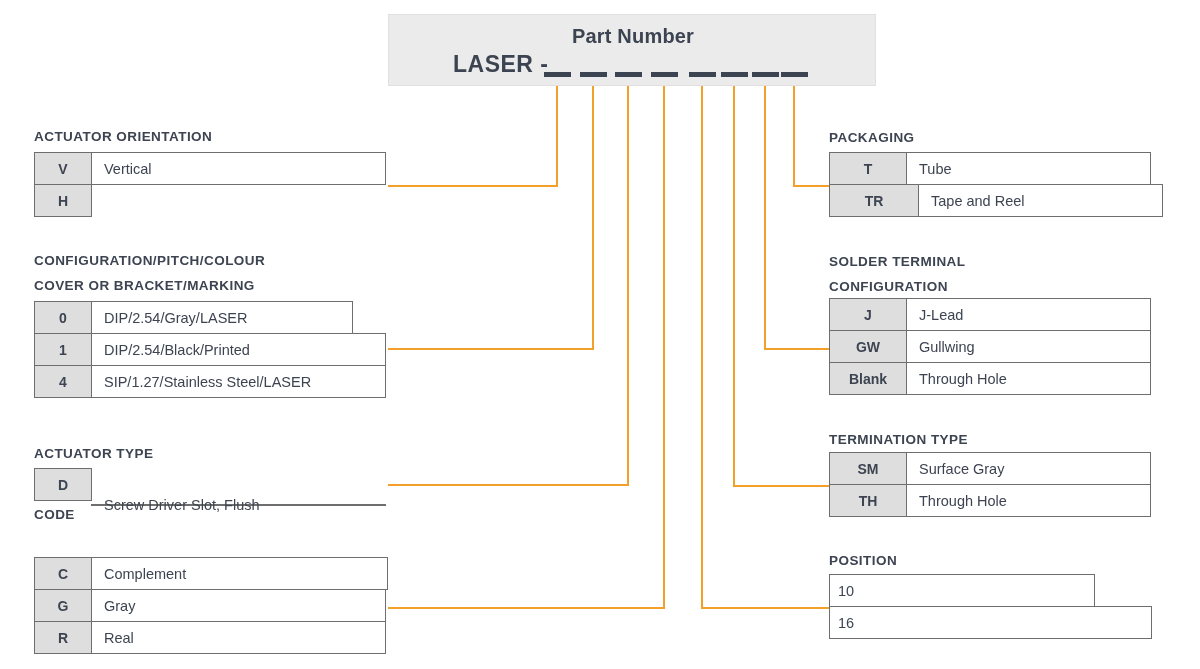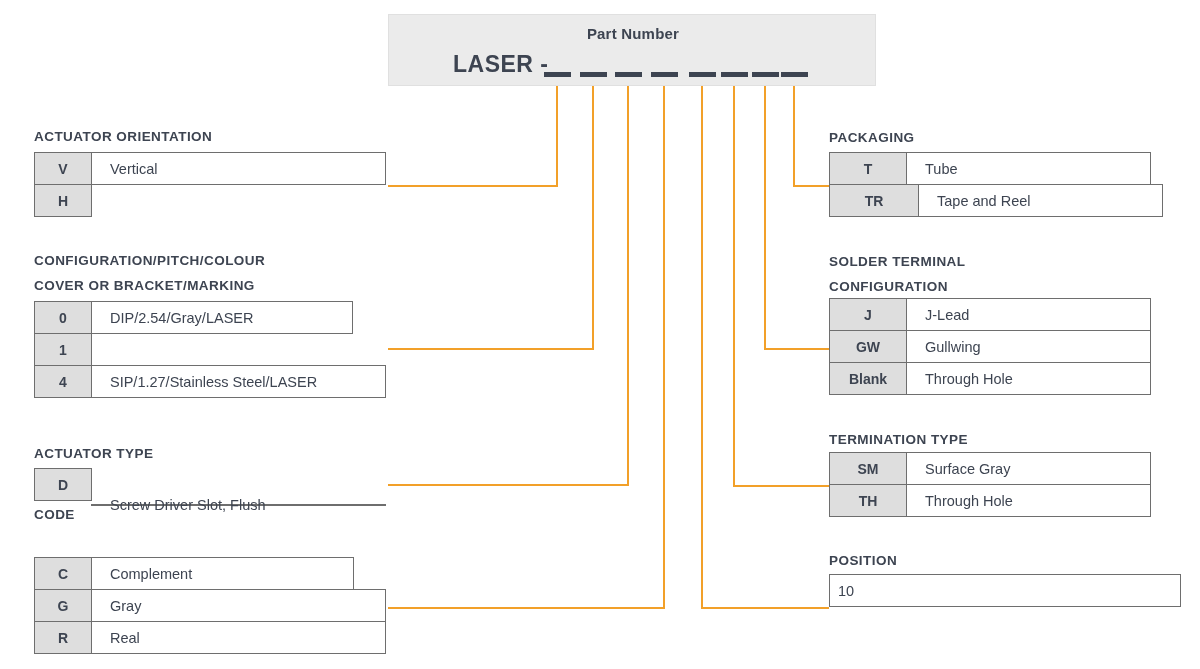--- a/index.html
+++ b/index.html
@@ -13,21 +13,21 @@
   }
   #stage{position:absolute;left:0;top:0;width:1200px;height:669px;}
 
   
   .pn-box{
     position:absolute;left:388px;top:14px;width:488px;height:72px;
     background:#ebebeb;border:1px solid #e0e0e0;box-sizing:border-box;
   }
   .pn-title{
     position:absolute;left:0;top:10px;width:488px;text-align:center;
-    font-size:15px;font-weight:bold;color:#3d4451;letter-spacing:.2px;
+    font-size:20px;font-weight:bold;color:#3d4451;letter-spacing:.2px;
   }
   .pn-prefix{
     position:absolute;left:64px;top:36px;
     font-size:23px;font-weight:bold;color:#3d4451;letter-spacing:.5px;
   }
   .pn-blanks{position:absolute;left:155px;top:36px;height:30px;}
   .blank{
     position:absolute;bottom:4px;width:27px;height:5px;background:#3d4451;
   }
 
@@ -42,21 +42,21 @@
   .tbl .row{display:flex;height:33px;box-sizing:border-box;}
   .tbl .code{
     display:flex;align-items:center;justify-content:center;
     background:#dedede;border:1px solid #6e6e6e;
     font-size:14px;font-weight:bold;color:#3d4451;box-sizing:border-box;
     margin-right:-1px;
   }
   .tbl .desc{
     display:flex;align-items:center;
     background:#ffffff;border:1px solid #6e6e6e;
-    font-size:14.5px;color:#3d4451;padding-left:18px;box-sizing:border-box;
+    font-size:14.5px;color:#3d4451;padding-left:12px;box-sizing:border-box;
   }
   .tbl .row + .row{margin-top:-1px;}
   .tbl .full{
     display:flex;align-items:center;
     background:#ffffff;border:1px solid #6e6e6e;
     font-size:14.5px;color:#3d4451;padding-left:8px;box-sizing:border-box;
   }
 
   
   .ln{position:absolute;background:#f2a029;}
@@ -96,38 +96,39 @@
       </div>
       <div class="sec-title" style="left: 34px; top: 248px;">CONFIGURATION/PITCH/COLOUR
 COVER OR BRACKET/MARKING</div>
       <div class="tbl" style="left: 34px; top: 301px;">
         <div class="row">
           <div class="code" style="width: 58px;">0</div>
           <div class="desc" style="width: 262px;">DIP/2.54/Gray/LASER</div>
         </div>
         <div class="row">
           <div class="code" style="width: 58px;">1</div>
+          <div class="desc" style="width: 295px;">DIP/2.54/Black/Printed</div>
         </div>
         <div class="row">
           <div class="code" style="width: 58px;">4</div>
           <div class="desc" style="width: 295px;">SIP/1.27/Stainless Steel/LASER</div>
         </div>
       </div>
       <div class="sec-title" style="left: 34px; top: 441px;">ACTUATOR TYPE</div>
       <div class="tbl" style="left: 34px; top: 468px;">
         <div class="row">
           <div class="code" style="width: 58px;">D</div>
           <div class="desc" style="width: 295px; margin-top: 36px;">Screw Driver Slot, Flush</div>
         </div>
       </div>
       <div class="sec-title" style="left: 34px; top: 502px;">CODE</div>
       <div class="tbl" style="left: 34px; top: 557px;">
         <div class="row">
           <div class="code" style="width: 58px;">C</div>
-          <div class="desc" style="width: 263px;">Complement</div>
+          <div class="desc" style="width: 297px;">Complement</div>
         </div>
         <div class="row">
           <div class="code" style="width: 58px;">G</div>
           <div class="desc" style="width: 295px;">Gray</div>
         </div>
         <div class="row">
           <div class="code" style="width: 58px;">R</div>
           <div class="desc" style="width: 295px;">Real</div>
         </div>
       </div>
@@ -168,21 +169,24 @@
           <div class="desc" style="width: 245px;">Surface Gray</div>
         </div>
         <div class="row">
           <div class="code" style="width: 78px;">TH</div>
           <div class="desc" style="width: 245px;">Through Hole</div>
         </div>
       </div>
       <div class="sec-title" style="left: 829px; top: 548px;">POSITION</div>
       <div class="tbl" style="left: 829px; top: 574px;">
         <div class="row">
-          <div class="full" style="width: 352px;">10</div>
+          <div class="full" style="width: 266px;">10</div>
+        </div>
+        <div class="row">
+          <div class="full" style="width: 323px;">16</div>
         </div>
       </div>
     </div>
 
   <div id="lines">
       <div class="ln lnv" style="left: 556px; top: 86px; height: 99px;"></div>
       <div class="ln lnh" style="top: 185px; left: 388px; width: 170px;"></div>
       <div class="ln lnv" style="left: 592px; top: 86px; height: 262px;"></div>
       <div class="ln lnh" style="top: 348px; left: 388px; width: 206px;"></div>
       <div class="ln lnv" style="left: 627px; top: 86px; height: 398px;"></div>

